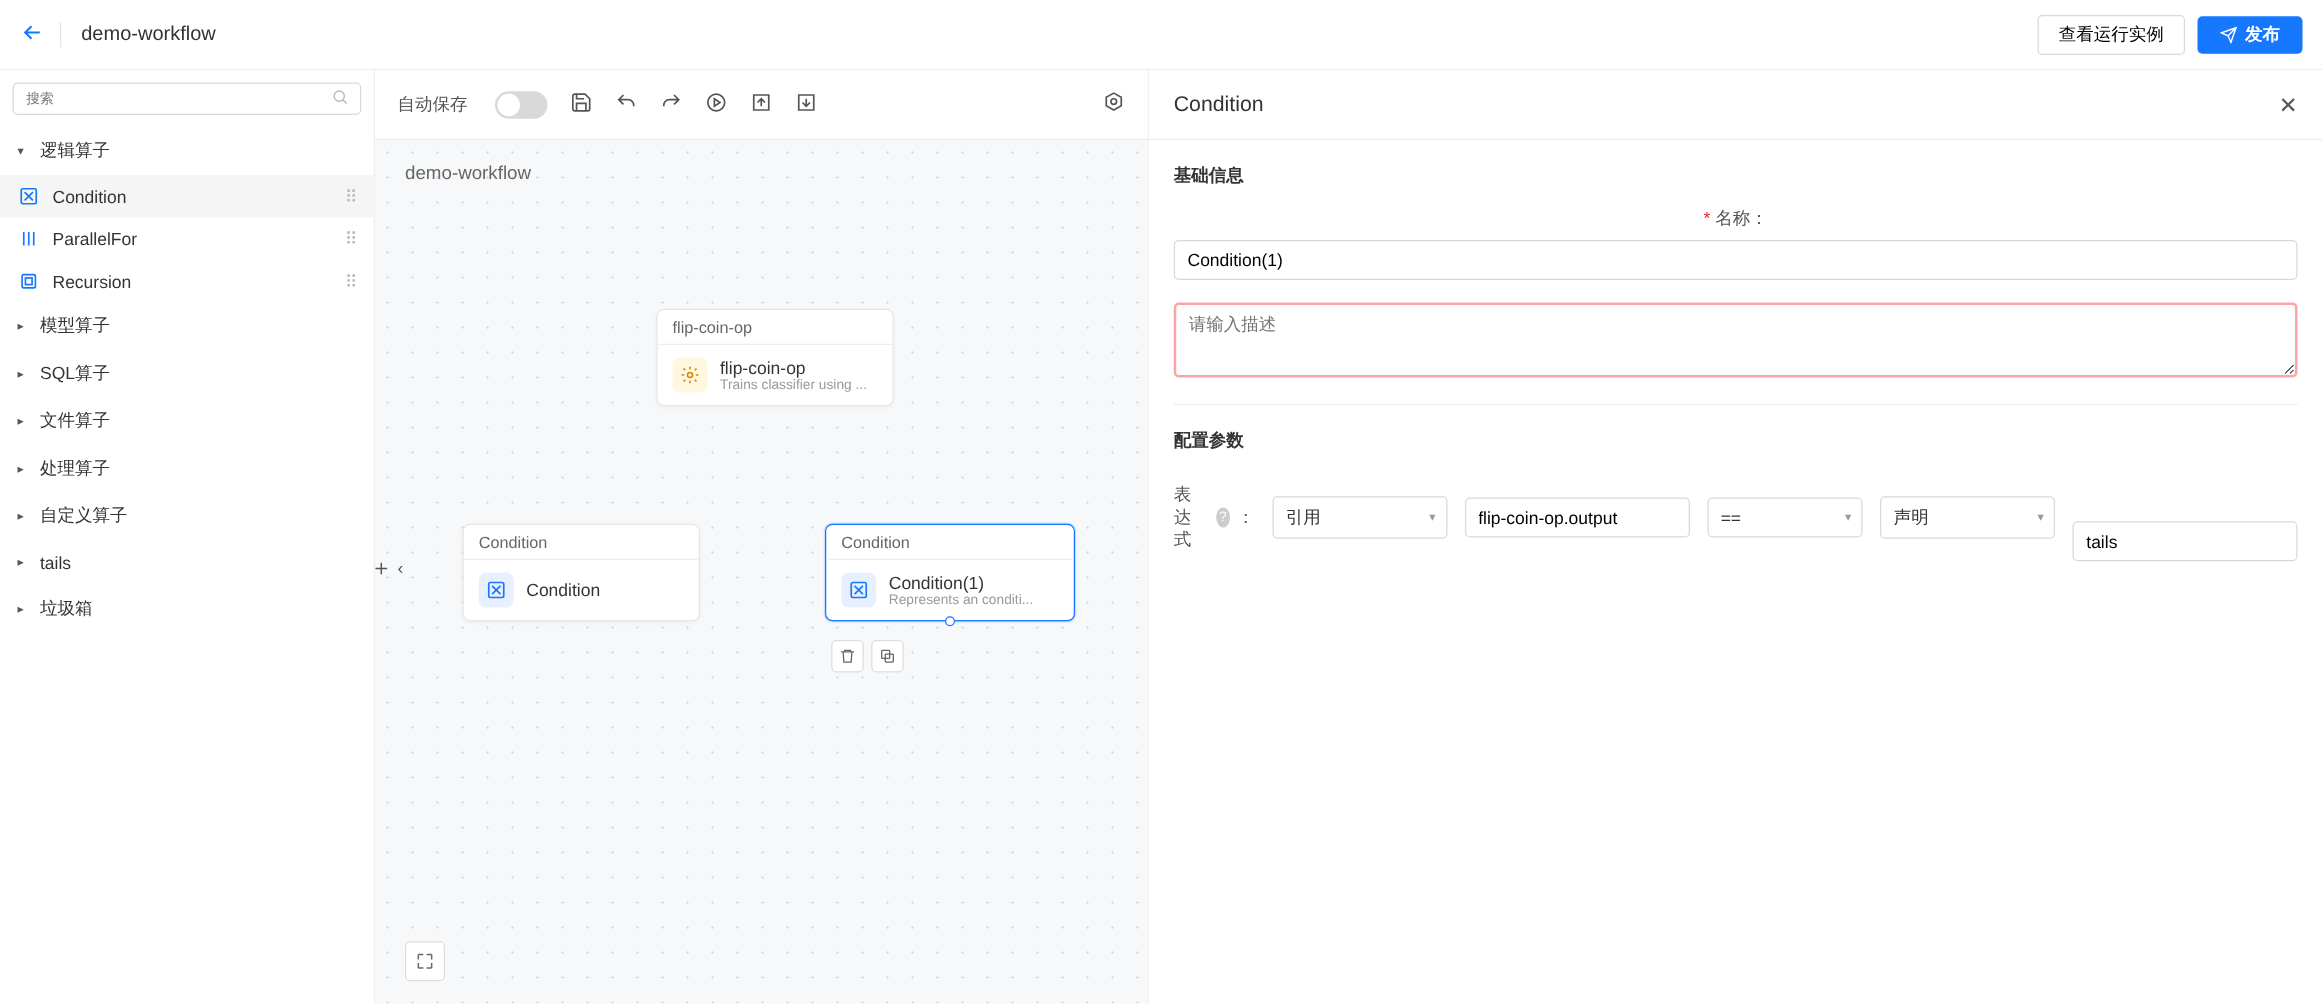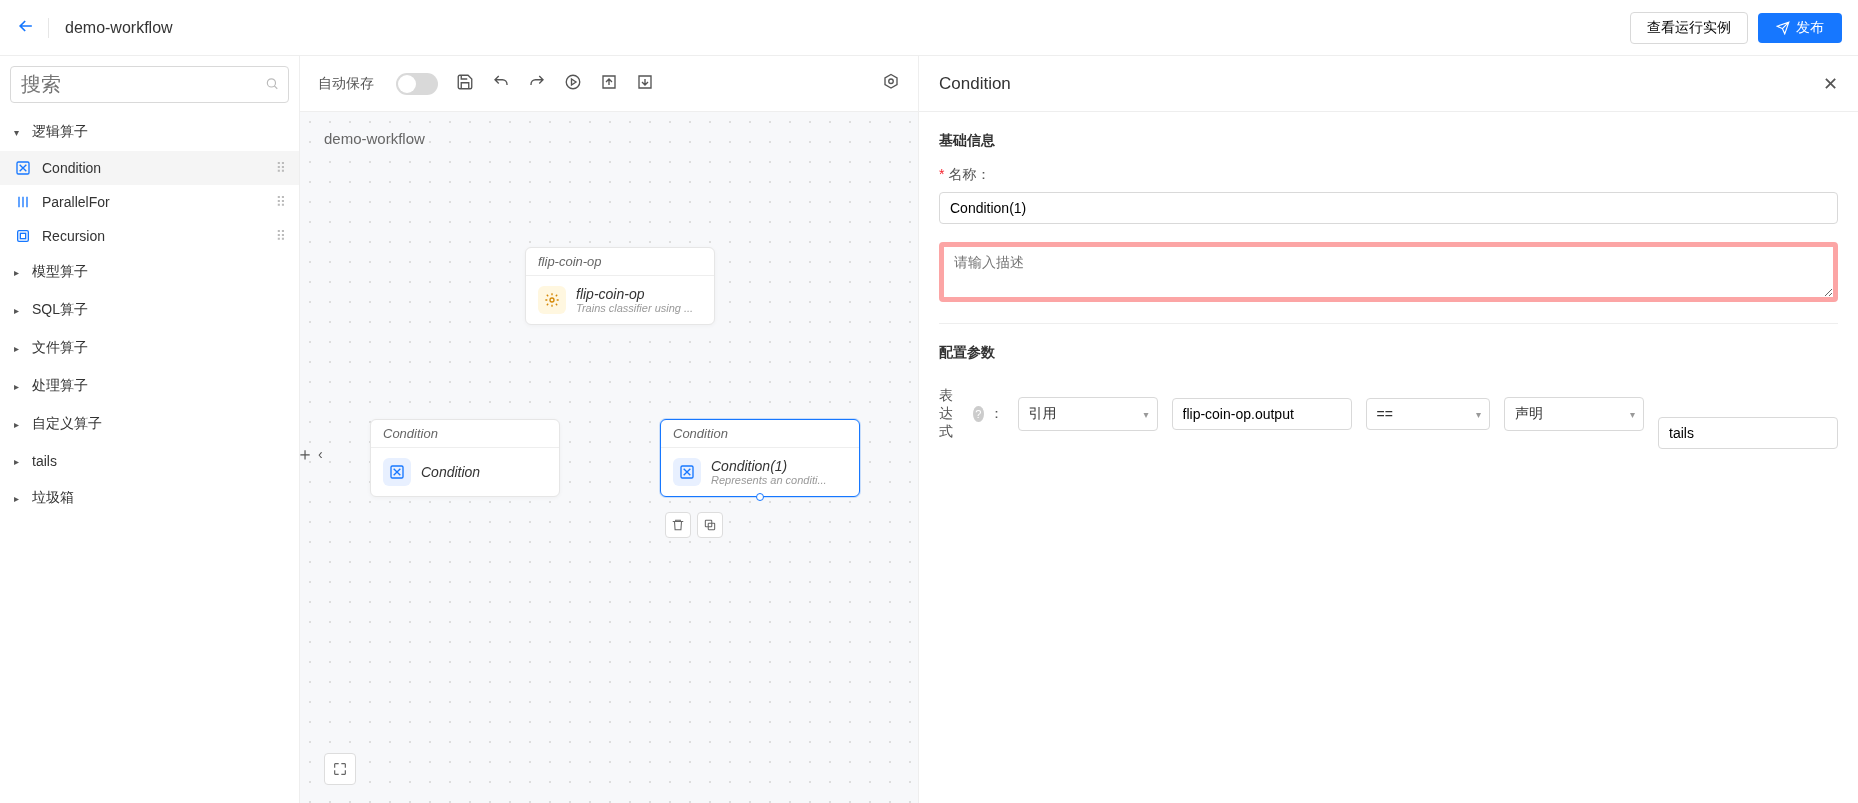--- a/index.html
+++ b/index.html
@@ -5,27 +5,27 @@
 * { box-sizing: border-box; margin: 0; padding: 0; }
 body { font-family: -apple-system, BlinkMacSystemFont, "Segoe UI", "PingFang SC", "Microsoft YaHei", sans-serif; font-size: 14px; color: #333; background: #fff; width: 1858px; height: 803px; overflow: hidden; }
 
 
 .top-header { height: 56px; display: flex; align-items: center; padding: 0 16px; border-bottom: 1px solid #eee; }
 .back-btn { color: #1677ff; cursor: pointer; margin-right: 12px; }
 .divider-v { width: 1px; height: 20px; background: #e6e6e6; margin-right: 16px; }
 .workflow-title { font-size: 16px; color: #333; }
 .header-spacer { flex: 1; }
 .btn-secondary { border: 1px solid #d9d9d9; background: #fff; padding: 6px 16px; border-radius: 4px; cursor: pointer; margin-right: 10px; font-size: 14px; }
-.btn-primary { background: #1677ff; color: #fff; border: none; padding: 6px 18px; border-radius: 4px; cursor: pointer; font-size: 14px; display: inline-flex; align-items: center; gap: 6px; }
+.btn-primary { background: #1677ff; color: #fff; border: none; padding: 6px 18px; border-radius: 4px; cursor: pointer; font-size: 14px; display: inline-flex; align-items: center; gap: 6px; font-weight: bold; }
 
 
 .main-layout { display: flex; height: calc(100% - 56px); }
 .sidebar { width: 300px; border-right: 1px solid #eee; display: flex; flex-direction: column; }
 .search-wrap { padding: 10px; }
-.search-input { width: 100%; border: 1px solid #d9d9d9; border-radius: 4px; padding: 6px 30px 6px 10px; font-size: 20px; background: #fff; }
+.search-input { width: 100%; border: 1px solid #d9d9d9; border-radius: 4px; padding: 6px 30px 6px 10px; font-size: 11px; background: #fff; }
 .search-rel { position: relative; }
 .search-icon-rt { position: absolute; right: 10px; top: 50%; transform: translateY(-50%); color: #bbb; }
 
 .tree { overflow-y: auto; }
 .tree-group { padding: 10px 14px; display: flex; align-items: center; cursor: pointer; color: #333; }
 .tree-group .caret { margin-right: 8px; color: #555; font-size: 10px; display: inline-block; width: 10px; }
 .tree-item { padding: 8px 14px 8px 14px; display: flex; align-items: center; cursor: pointer; position: relative; }
 .tree-item.active { background: #f5f5f5; }
 .tree-item .item-icon { width: 18px; height: 18px; margin-right: 10px; display: inline-flex; align-items: center; justify-content: center; }
 .drag-dots { margin-left: auto; color: #bbb; font-size: 14px; letter-spacing: -1px; }
@@ -38,21 +38,21 @@
 .toggle::after { content: ""; position: absolute; width: 18px; height: 18px; background: #fff; border-radius: 50%; top: 2px; left: 2px; }
 .tool-icon { cursor: pointer; color: #555; }
 .tool-spacer { flex: 1; }
 
 .canvas { flex: 1; position: relative; background: #f7f8fa; background-image: radial-gradient(#ddd 1px, transparent 1px); background-size: 20px 20px; overflow: hidden; }
 .canvas-title { position: absolute; top: 18px; left: 24px; color: #666; font-size: 15px; }
 .sidebar-toggle { position: absolute; top: 330px; left: -4px; display: flex; align-items: center; gap: 4px; color: #555; }
 .add-btn { cursor: pointer; font-size: 18px; }
 .collapse-btn { cursor: pointer; font-size: 14px; }
 
-.node { position: absolute; background: #fff; border: 1px solid #e6e6e6; border-radius: 6px; box-shadow: 0 1px 4px rgba(0,0,0,0.04); font-style: italic; }
+.node { position: absolute; background: #fff; border: 1px solid #e6e6e6; border-radius: 6px; box-shadow: 0 1px 4px rgba(0,0,0,0.04); }
 .node.selected { border-color: #1677ff; box-shadow: 0 0 0 1px #1677ff33; }
 .node-header { padding: 6px 12px; border-bottom: 1px solid #eee; font-size: 13px; color: #666; }
 .node-body { padding: 10px 12px; display: flex; align-items: center; gap: 10px; }
 .node-icon { width: 28px; height: 28px; border-radius: 6px; display: inline-flex; align-items: center; justify-content: center; }
 .node-icon.blue-bg { background: #e8f0ff; }
 .node-icon.yellow-bg { background: #fff7e0; }
 .node-texts { display: flex; flex-direction: column; }
 .node-title { font-size: 14px; color: #333; }
 .node-sub { font-size: 11px; color: #999; max-width: 140px; white-space: nowrap; overflow: hidden; text-overflow: ellipsis; }
 .node-port { position: absolute; width: 8px; height: 8px; border: 1.5px solid #1677ff; background: #fff; border-radius: 50%; left: 50%; transform: translateX(-50%); bottom: -5px; }
@@ -62,24 +62,24 @@
 .fit-btn { position: absolute; bottom: 18px; left: 24px; width: 32px; height: 32px; border: 1px solid #ddd; background: #fff; border-radius: 4px; display: inline-flex; align-items: center; justify-content: center; cursor: pointer; color: #666; }
 
 
 .right-panel { width: 940px; border-left: 1px solid #eee; display: flex; flex-direction: column; background: #fff; }
 .panel-header { height: 56px; display: flex; align-items: center; padding: 0 20px; border-bottom: 1px solid #eee; }
 .panel-title { font-size: 17px; font-weight: 400; }
 .panel-close { margin-left: auto; cursor: pointer; font-size: 18px; color: #555; }
 .panel-body { padding: 20px; overflow-y: auto; }
 .section-title { font-size: 14px; font-weight: 600; color: #333; margin-bottom: 16px; }
 .form-row { margin-bottom: 18px; }
-.form-label { font-size: 14px; color: #555; margin-bottom: 8px; display: block; }
+.form-label { font-size: 14px; color: #555; margin-bottom: 8px; display: block; text-align: center; }
 .req { color: #f5222d; margin-right: 4px; }
 .form-input { width: 100%; border: 1px solid #d9d9d9; border-radius: 4px; padding: 7px 10px; font-size: 14px; }
-.form-textarea { width: 100%; border: 5px solid #fca5a5; border-radius: 4px; padding: 7px 10px; font-size: 14px; resize: vertical; min-height: 60px; font-family: inherit; }
+.form-textarea { width: 100%; border: 2px solid #fca5a5; border-radius: 4px; padding: 7px 10px; font-size: 14px; resize: vertical; min-height: 60px; font-family: inherit; }
 .expr-label { font-size: 14px; color: #555; display: inline-flex; align-items: center; gap: 6px; }
 .help-icon { width: 16px; height: 16px; border-radius: 50%; background: #ccc; color: #fff; display: inline-flex; align-items: center; justify-content: center; font-size: 11px; }
 .select { border: 1px solid #d9d9d9; border-radius: 4px; padding: 7px 28px 7px 10px; font-size: 14px; background: #fff; position: relative; cursor: pointer; min-width: 120px; }
 .select .sel-caret { position: absolute; right: 8px; top: 50%; transform: translateY(-50%); color: #999; font-size: 10px; }
 .expr-input { border: 1px solid #d9d9d9; border-radius: 4px; padding: 7px 10px; font-size: 14px; }
 .section-divider { border: none; border-top: 1px solid #eee; margin: 4px 0 20px; }
 </style>
 </head>
 <body>
 

